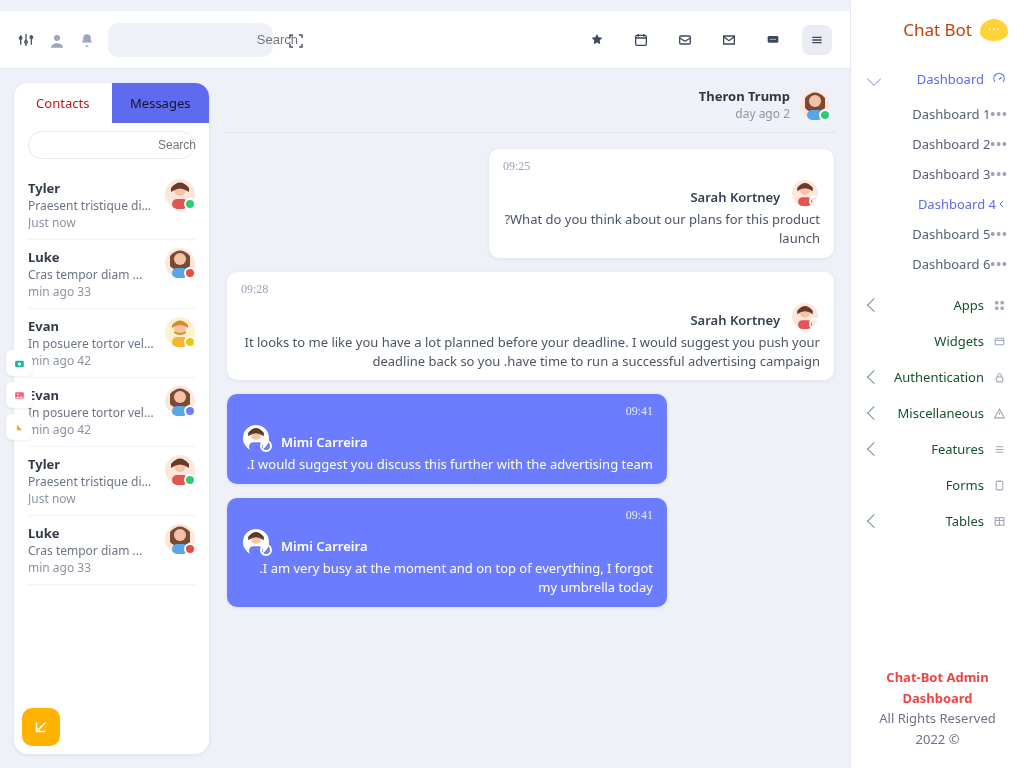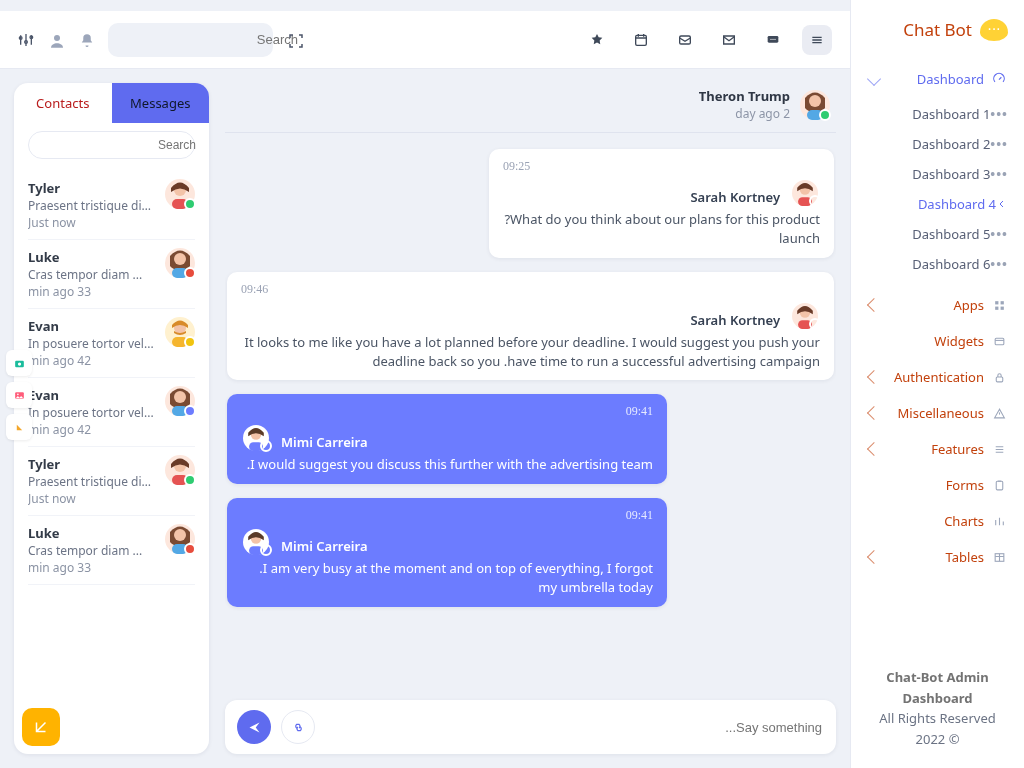--- a/index.html
+++ b/index.html
@@ -19,38 +19,38 @@
   
   .sidebar-right{
     width:174px;flex:0 0 174px;background:var(--card);border-left:1px solid var(--border);
     display:flex;flex-direction:column;padding:18px 16px;order:2;
   }
   .brand{display:flex;align-items:center;justify-content:flex-end;gap:8px;margin-bottom:20px;}
   .brand-text{font-weight:400;font-size:17px;color:#c2410c;}
   .brand-bubble{width:28px;height:22px;background:#ffd235;border-radius:50% 50% 50% 50%/60% 60% 40% 40%;position:relative;}
   .brand-bubble::after{content:"• • •";position:absolute;inset:0;display:flex;align-items:center;justify-content:center;font-size:7px;color:#fff;}
 
-  .nav-item{display:flex;align-items:center;justify-content:space-between;padding:9px 2px;color:#c2410c;cursor:pointer;}
+  .nav-item{display:flex;align-items:center;justify-content:space-between;padding:9px 2px;color:#14532d;cursor:pointer;}
   .nav-main{display:flex;align-items:center;gap:8px;justify-content:flex-end;flex:1;}
   .nav-item.active{color:var(--blue);}
   .chevron{width:10px;height:10px;border-right:1.5px solid currentColor;border-bottom:1.5px solid currentColor;transform:rotate(135deg);opacity:.6;order:-1;}
   .chevron.down{transform:rotate(45deg);}
   .nav-icon{width:14px;height:14px;flex:0 0 14px;display:inline-flex;align-items:center;justify-content:center;color:#9ca6ba;}
   .nav-item.active .nav-icon{color:var(--blue);}
 
   .subnav{margin:2px 0 8px 0;}
   .subnav-row{display:flex;align-items:center;justify-content:space-between;padding:6px 0;color:#586076;cursor:pointer;}
   .subnav-row.active{color:var(--blue);}
   .sub-label{text-align:right;flex:1;}
   .dots{color:#9aa3b5;letter-spacing:1px;font-weight:700;}
   .arrow-left{width:12px;height:12px;color:var(--blue);}
   .arrow-left svg{display:block;}
 
   .footer{margin-top:auto;text-align:center;color:#6b7384;line-height:1.6;}
-  .footer strong{color:#737373;}
+  .footer strong{color:#ef4444;}
 
   
   .left-col{flex:1;display:flex;flex-direction:column;order:1;min-width:0;margin-top:11px;}
   .topbar{height:58px;background:var(--card);border-bottom:1px solid var(--border);display:flex;align-items:center;padding:0 18px;gap:14px;}
   .icn{width:16px;height:16px;color:#4c566a;cursor:pointer;}
   .search-pill{display:flex;align-items:center;background:var(--bg);border-radius:10px;height:34px;width:165px;padding:0 12px;color:var(--muted);}
   .search-pill input{border:none;background:transparent;outline:none;flex:1;text-align:right;color:#5c6475;font-size:13px;}
   .spacer{flex:1;}
   .iconbtn{width:30px;height:30px;border-radius:8px;display:flex;align-items:center;justify-content:center;color:#3f4959;cursor:pointer;}
   .iconbtn.soft{background:#eaecf3;}
@@ -322,21 +322,21 @@
     <div class="bhead right">
 
       <span class="bn">Sarah Kortney</span>
       <div class="avatar" style="width:26px;height:26px"><svg class="av-svg" viewBox="0 0 30 30">
                     <use href="#av0"></use>
                   </svg></div>
     </div>
     <div class="bbody">?What do you think about our plans for this product launch</div>
             </div>
             <div class="bubble">
-    <div class="btime">09:46</div>
+    <div class="btime">09:28</div>
     <div class="bhead right">
 
       <span class="bn">Sarah Kortney</span>
       <div class="avatar" style="width:26px;height:26px"><svg class="av-svg" viewBox="0 0 30 30">
                     <use href="#av0"></use>
                   </svg></div>
     </div>
     <div class="bbody">It looks to me like you have a lot planned before your deadline. I would suggest you push your deadline back so you .have time to run a successful advertising campaign</div>
             </div>
             <div class="bubble me">
@@ -356,33 +356,20 @@
       <div class="avatar" style="width:26px;height:26px"><svg class="av-svg" viewBox="0 0 30 30">
                     <use href="#av3"></use>
                   </svg></div>
       <span class="bn">Mimi Carreira</span>
 
     </div>
     <div class="bbody">.I am very busy at the moment and on top of everything, I forgot my umbrella today</div>
             </div>
           </div>
 
-        <div class="composer">
-          <div class="send">
-            <svg viewBox="0 0 24 24" width="15" height="15" fill="#fff">
-                <path d="M4 12l16-8-6 8 6 8Z"></path>
-              </svg>
-          </div>
-          <div class="attach">
-            <svg viewBox="0 0 24 24" width="15" height="15" fill="none" stroke="currentColor" stroke-width="2">
-                <path d="M9 13a4 4 0 0 1 0-6l4-0a4 4 0 0 1 0 6M15 11a4 4 0 0 1 0 6l-4 0a4 4 0 0 1 0-6"></path>
-              </svg>
-          </div>
-          <input placeholder="...Say something" style="">
-        </div>
       </div>
 
     </div>
   </div>
 
   <div class="sidebar-right">
     <div class="brand">
       <span class="brand-text">Chat Bot</span>
       <span class="brand-bubble"></span>
     </div>
@@ -495,30 +482,20 @@
           <span>Forms</span>
       <span class="nav-icon">
             <svg viewBox="0 0 24 24" width="13" height="13" fill="none" stroke="currentColor" stroke-width="2">
               <rect x="6" y="4" width="12" height="16" rx="2"></rect>
               <path d="M9 4h6"></path>
             </svg>
           </span>
         </span>
     </div>
     <div class="nav-item">
-      <span class="nav-main" style="margin-left:auto">
-          <span>Charts</span>
-      <span class="nav-icon">
-            <svg viewBox="0 0 24 24" width="13" height="13" fill="none" stroke="currentColor" stroke-width="2">
-              <path d="M5 19V9M12 19V5M19 19v-7"></path>
-            </svg>
-          </span>
-        </span>
-    </div>
-    <div class="nav-item">
       <span class="chevron"></span>
       <span class="nav-main">
           <span>Tables</span>
       <span class="nav-icon">
             <svg viewBox="0 0 24 24" width="13" height="13" fill="none" stroke="currentColor" stroke-width="2">
               <rect x="4" y="5" width="16" height="14"></rect>
               <path d="M4 10h16M12 5v14"></path>
             </svg>
           </span>
         </span>

